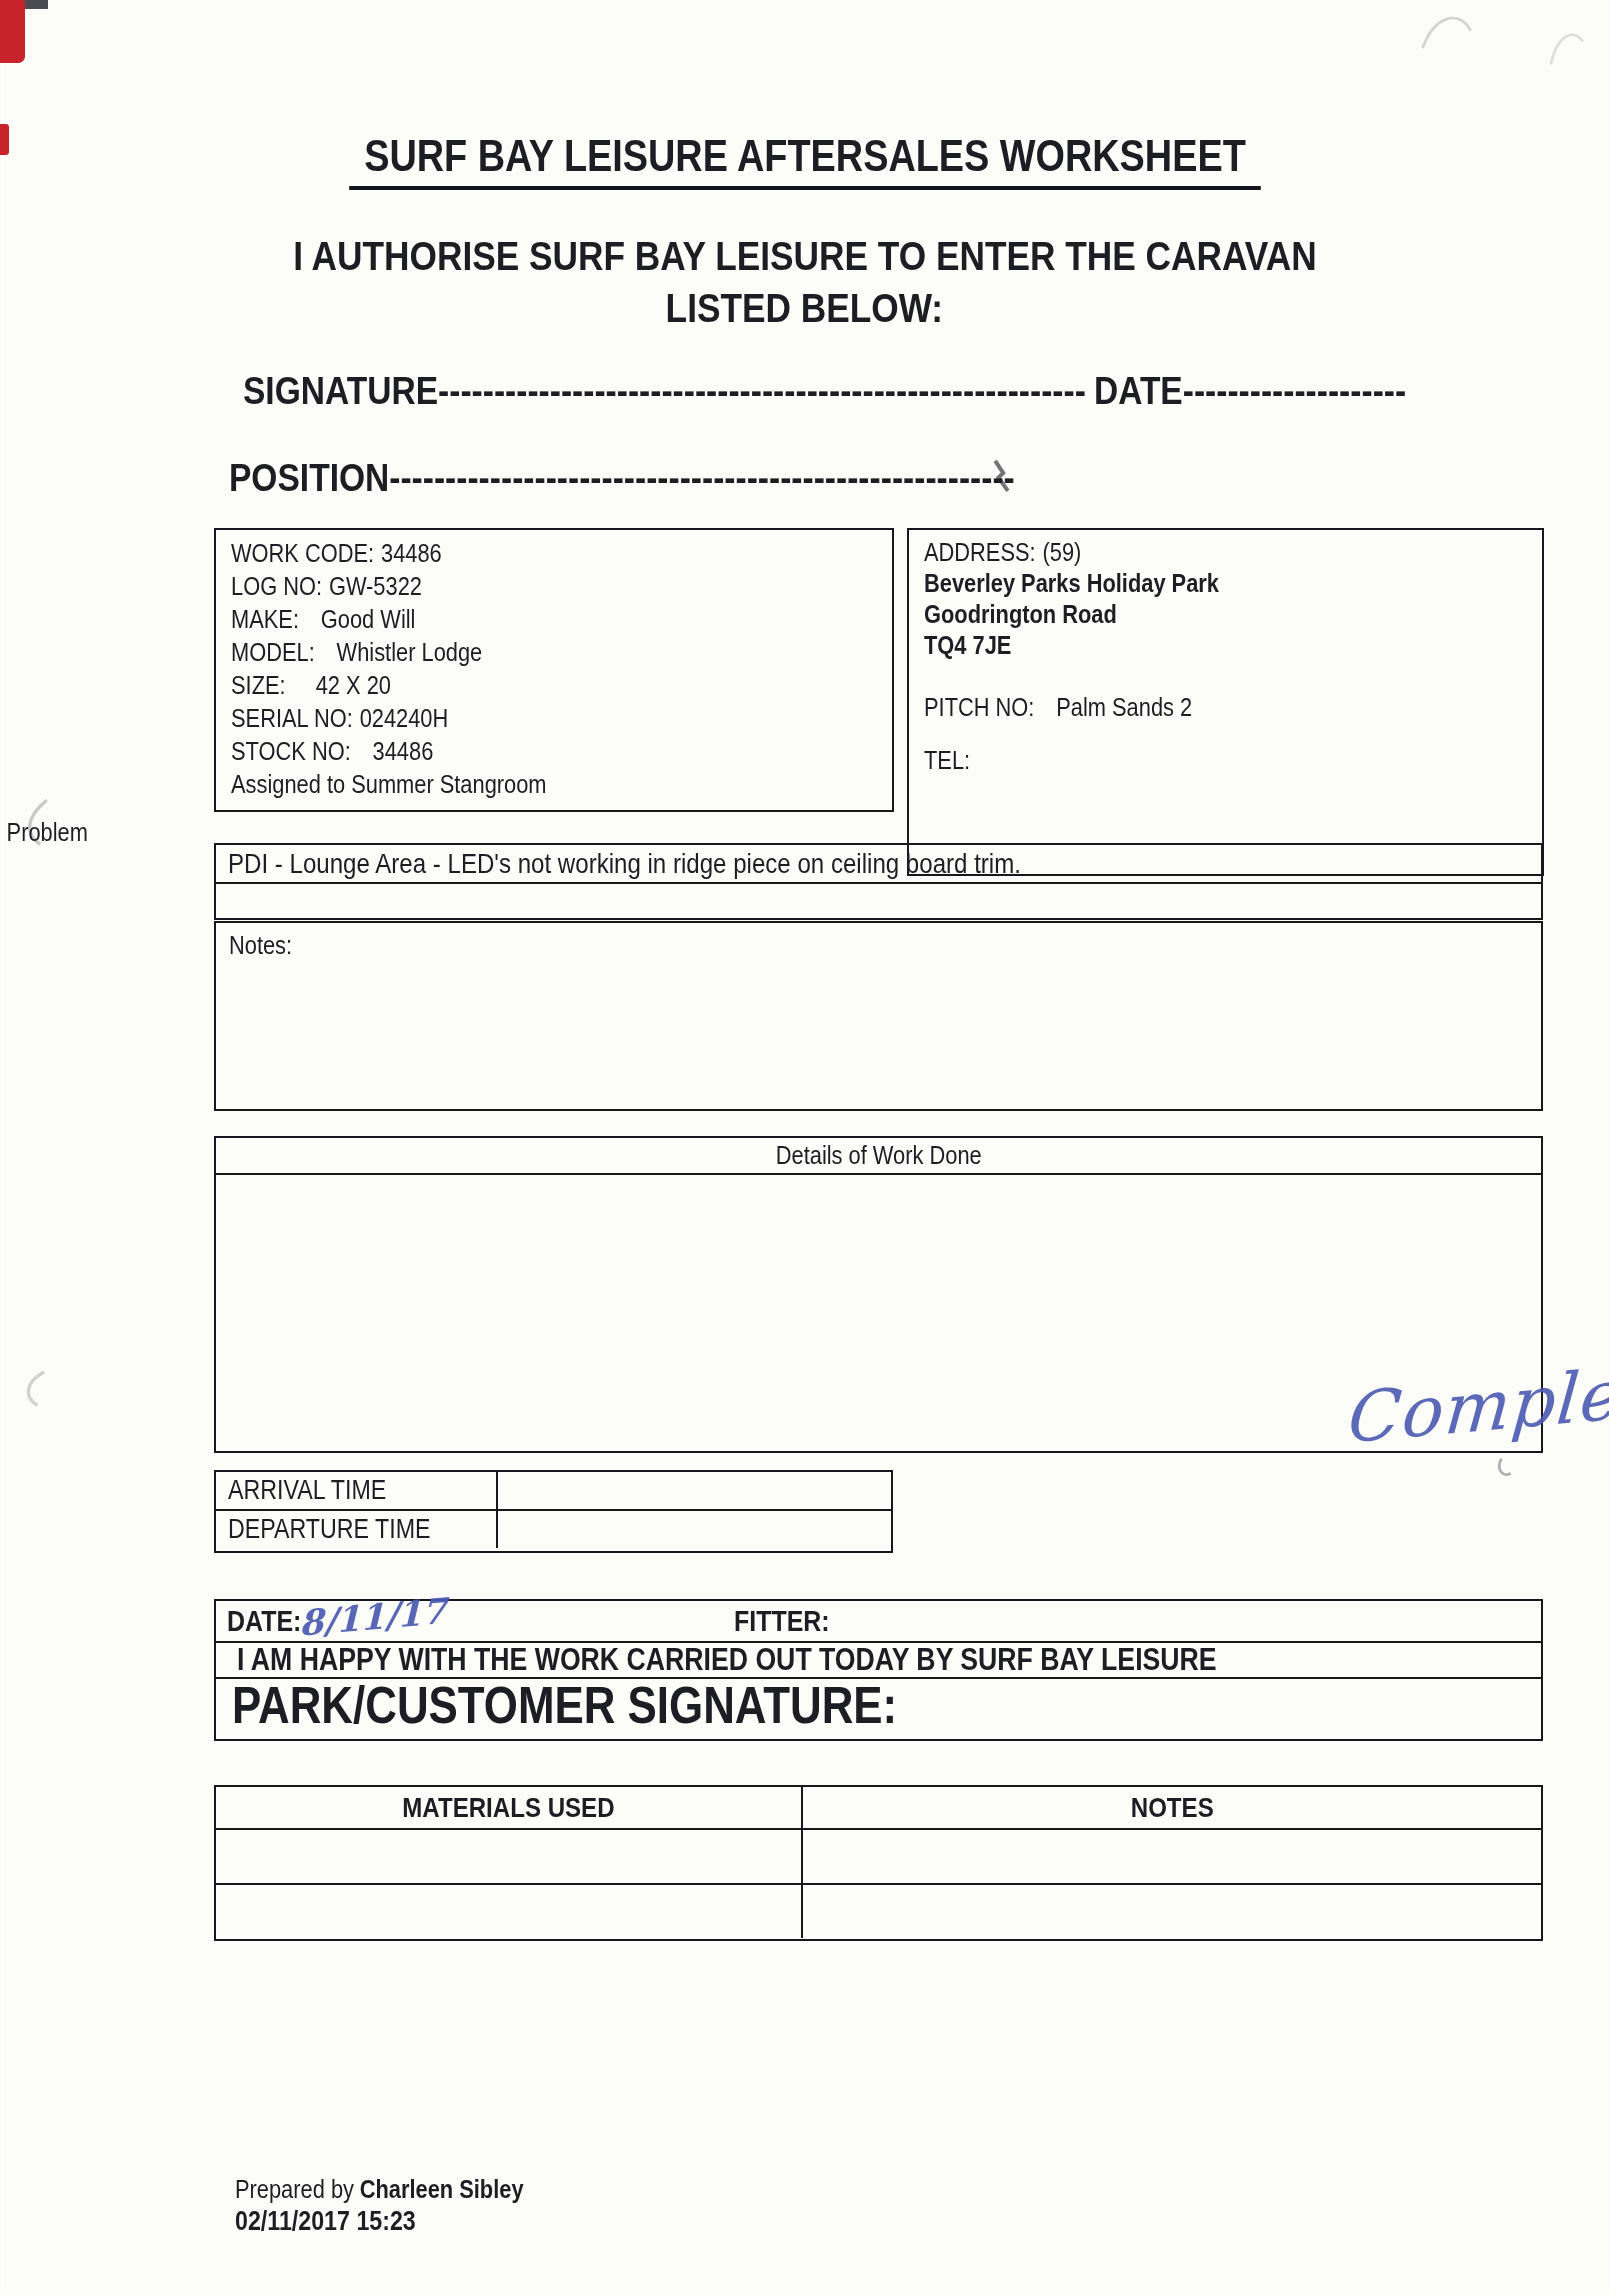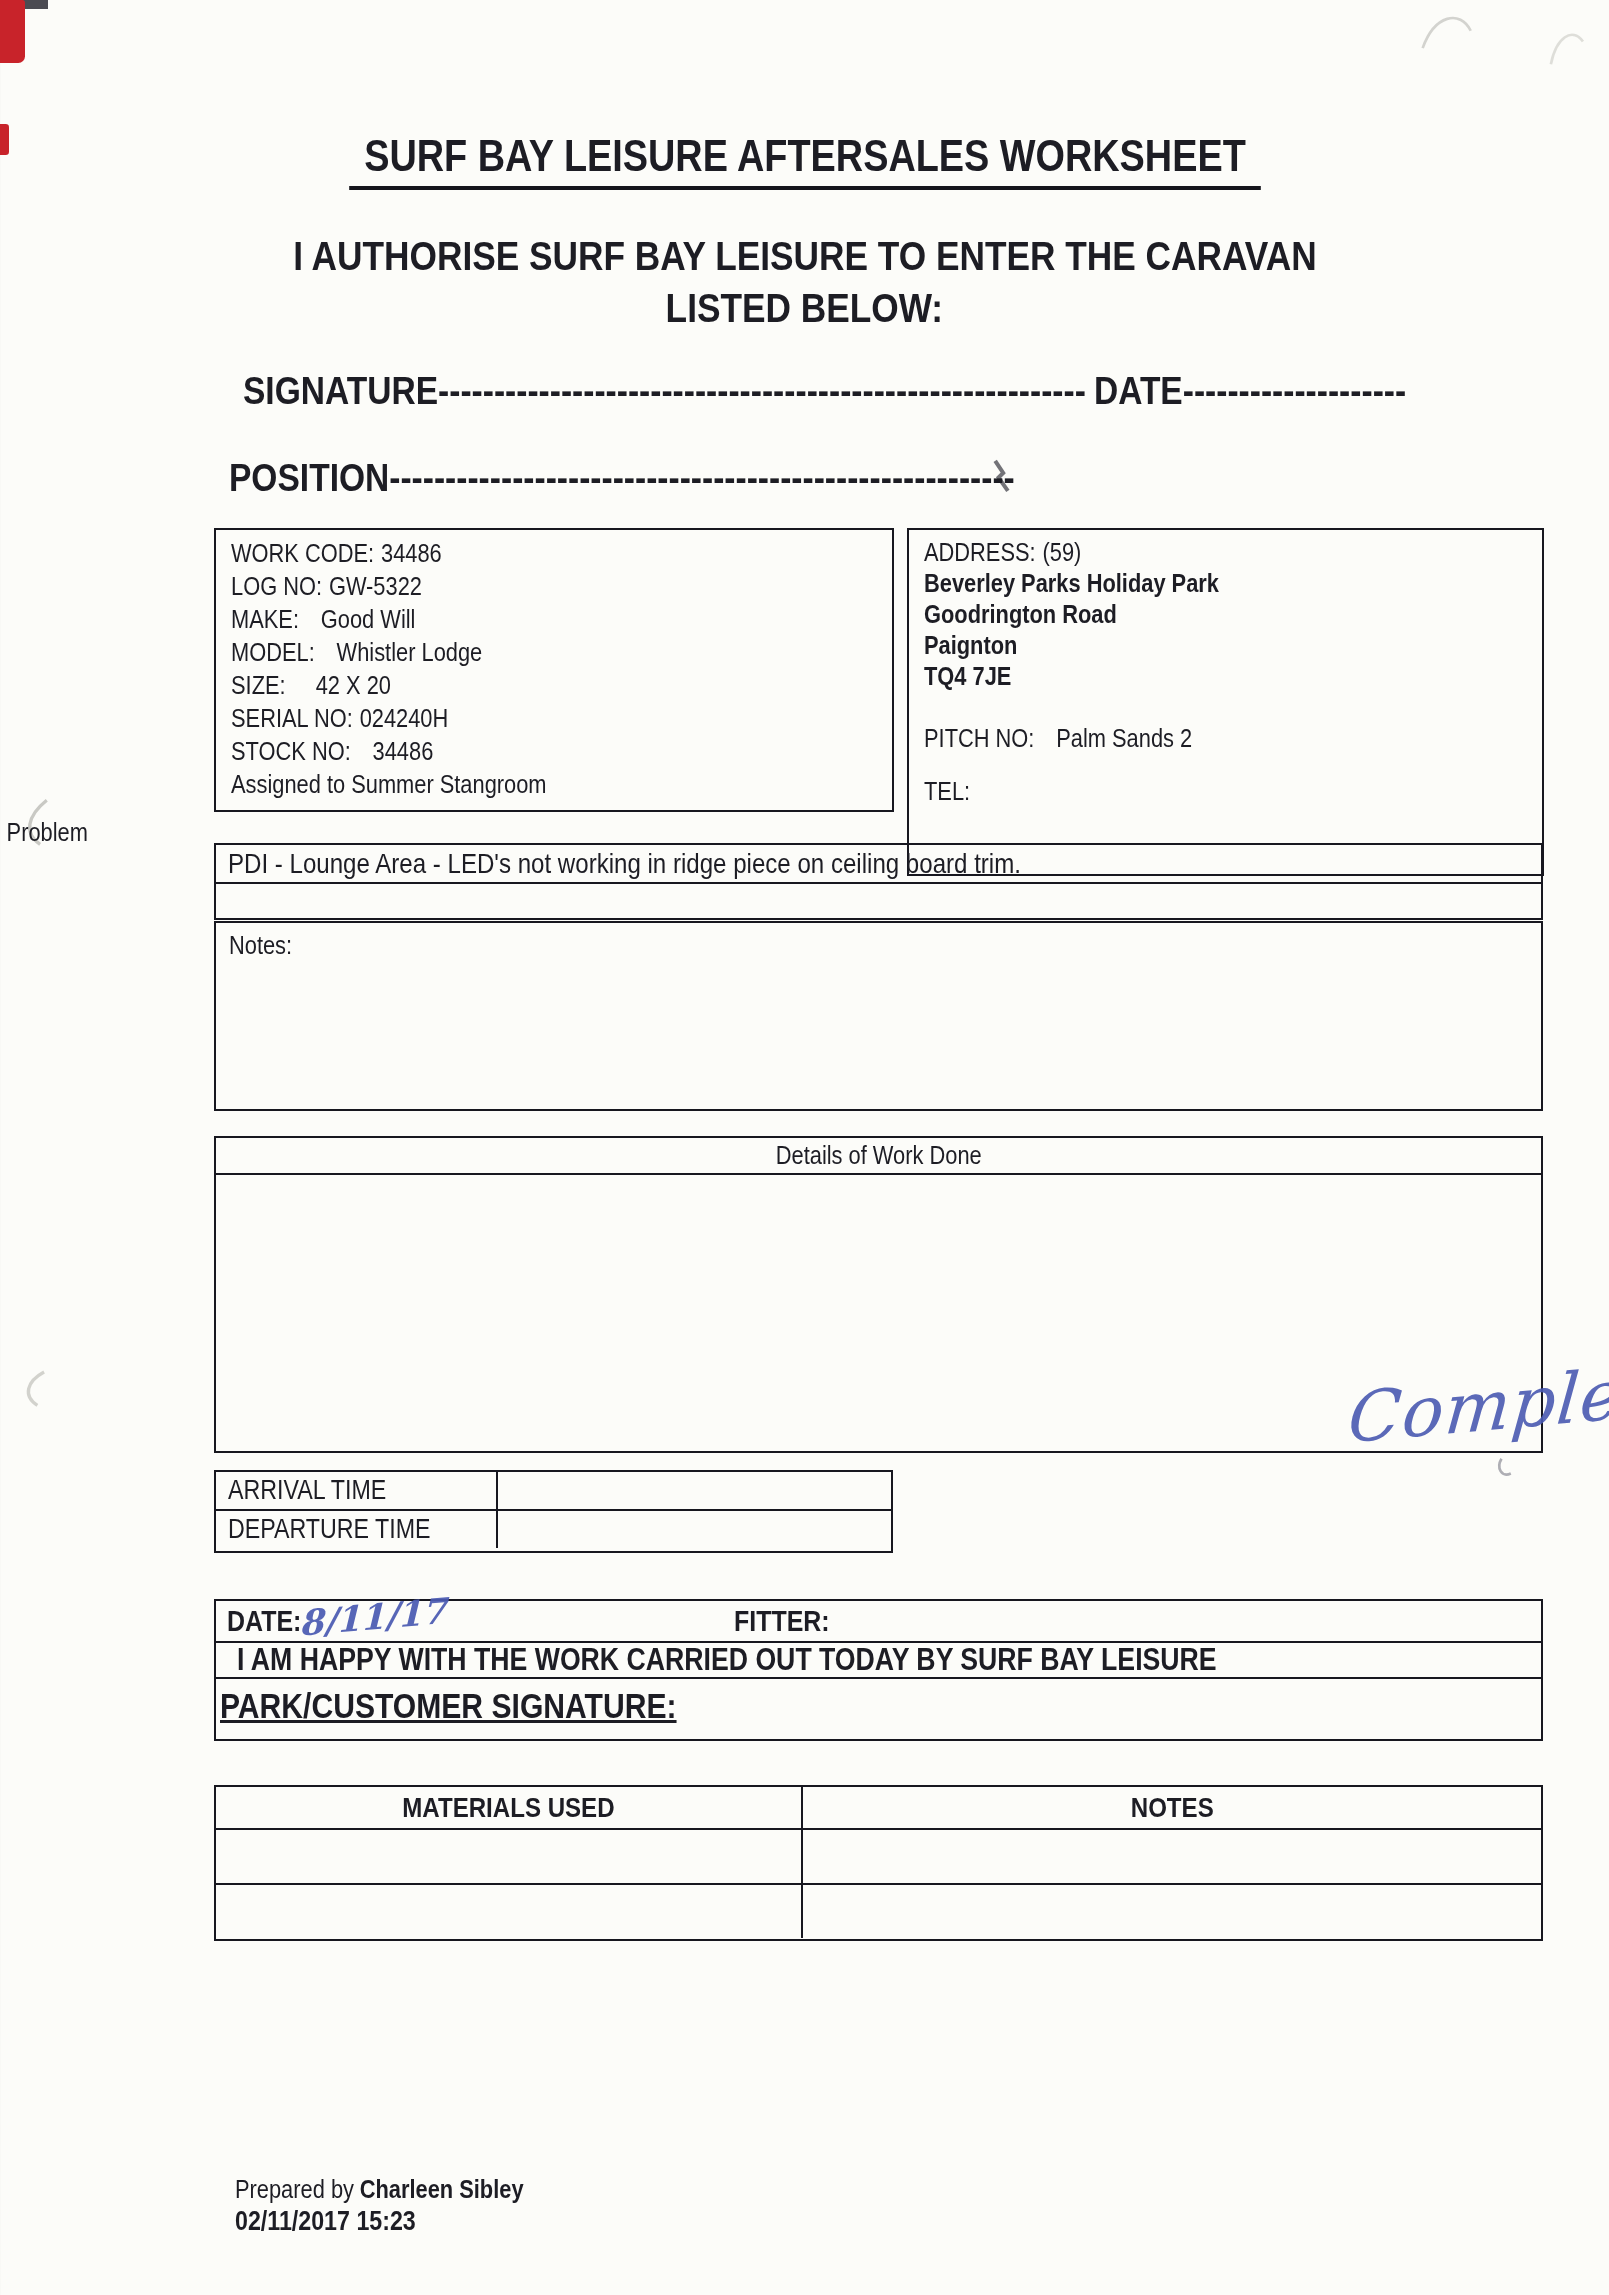--- a/index.html
+++ b/index.html
@@ -83,21 +83,20 @@
     <div class="info-line"><span class="c"><span>SIZE:</span><span class="g4">42 X 20</span></span></div>
     <div class="info-line"><span class="c"><span>SERIAL NO:</span><span class="g1">024240H</span></span></div>
     <div class="info-line"><span class="c"><span>STOCK NO:</span><span class="g3">34486</span></span></div>
     <div class="info-line"><span class="c">Assigned to Summer Stangroom</span></div>
   </div>
 
   <div class="box" style="left:907px;top:528px;width:637px;height:348px;padding:6.7px 0 0 14.7px;">
     <div class="addr-line"><span class="c"><span>ADDRESS:</span><span class="g1">(59)</span></span></div>
     <div class="addr-line bold"><span class="c">Beverley Parks Holiday Park</span></div>
     <div class="addr-line bold"><span class="c">Goodrington Road</span></div>
-    <div class="addr-line bold"><span class="c">Paignton</span></div>
     <div class="addr-line bold"><span class="c">TQ4 7JE</span></div>
     <div class="addr-line" style="margin-top:31px;"><span class="c"><span>PITCH NO:</span><span class="g3">Palm Sands 2</span></span></div>
     <div class="addr-line" style="margin-top:22px;"><span class="c">TEL:</span></div>
   </div>
 
   <div class="abs" style="left:0;top:818px;width:1609px;text-align:left;font-size:25.4px;">
     <span class="cc">Problem</span>
   </div>
 
   <div class="box" style="left:214px;top:843px;width:1329px;height:77px;">
@@ -137,21 +136,21 @@
 
   <div class="box" style="left:214px;top:1599px;width:1329px;height:142px;">
     <div style="height:40px;position:relative;font-size:29px;font-weight:bold;display:flex;align-items:center;padding-left:10.7px;">
       <span class="c">DATE:</span>
       <span class="handwrite hw-date">8/11/17</span>
       <span class="c" style="position:absolute;left:518px;">FITTER:</span>
     </div>
     <div class="hdiv cell-pad" style="height:36px;font-size:31px;font-weight:bold;padding-left:21px;">
       <span class="c">I AM HAPPY WITH THE WORK CARRIED OUT TODAY BY SURF BAY LEISURE</span>
     </div>
-    <div class="hdiv cell-pad" style="height:55px;font-size:35px;font-weight:bold;padding-left:4px;text-decoration:underline;">
+    <div class="hdiv cell-pad" style="height:55px;font-size:51px;font-weight:bold;padding-left:16px;">
       <span class="c">PARK/CUSTOMER SIGNATURE:</span>
     </div>
   </div>
 
   <div class="box" style="left:214px;top:1785px;width:1329px;height:156px;">
     <div style="display:flex;height:41px;text-align:right;">
       <div class="center" style="width:585px;border-right:2.7px solid #17171f;font-size:28px;font-weight:bold;">
         <span class="cc">MATERIALS USED</span>
       </div>
       <div class="center" style="flex:1;font-size:28px;font-weight:bold;">

